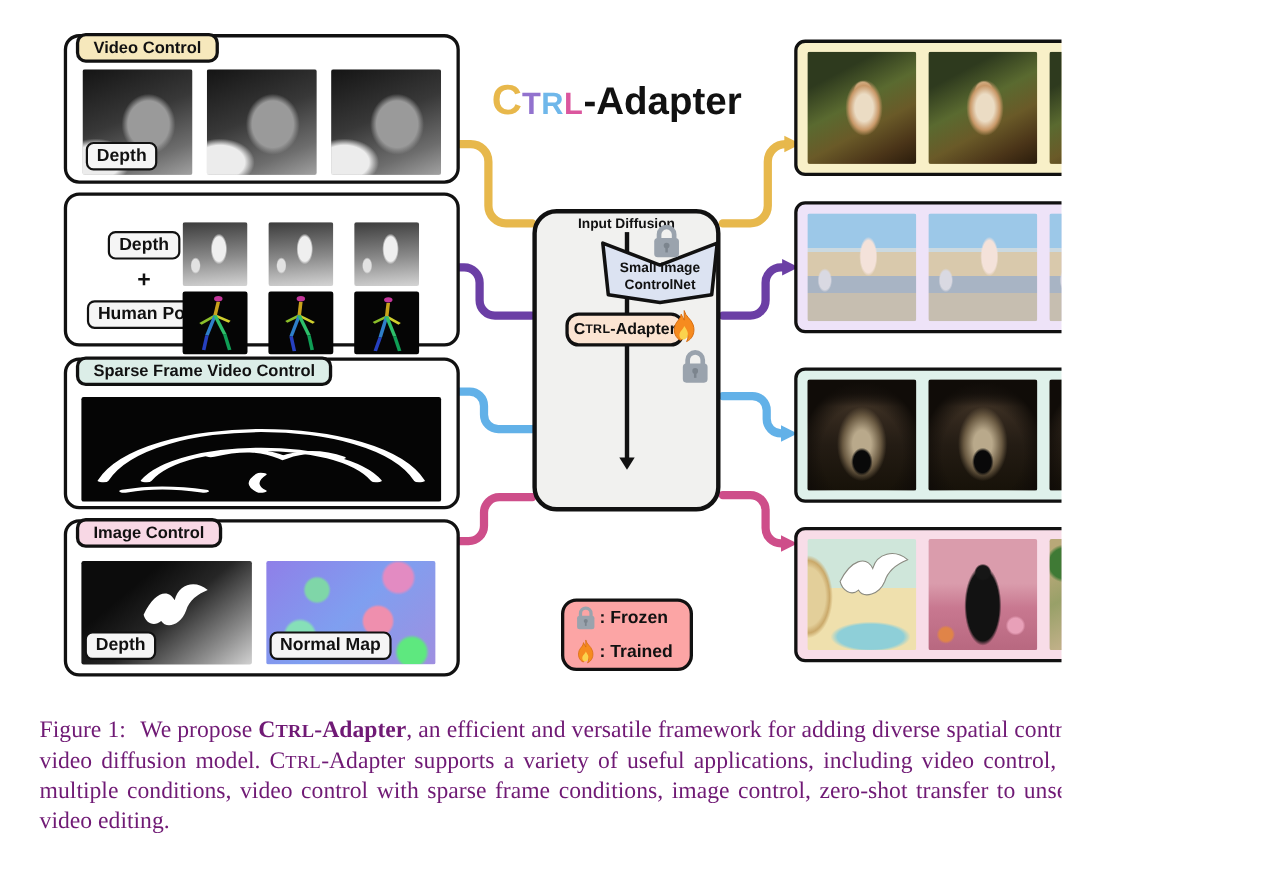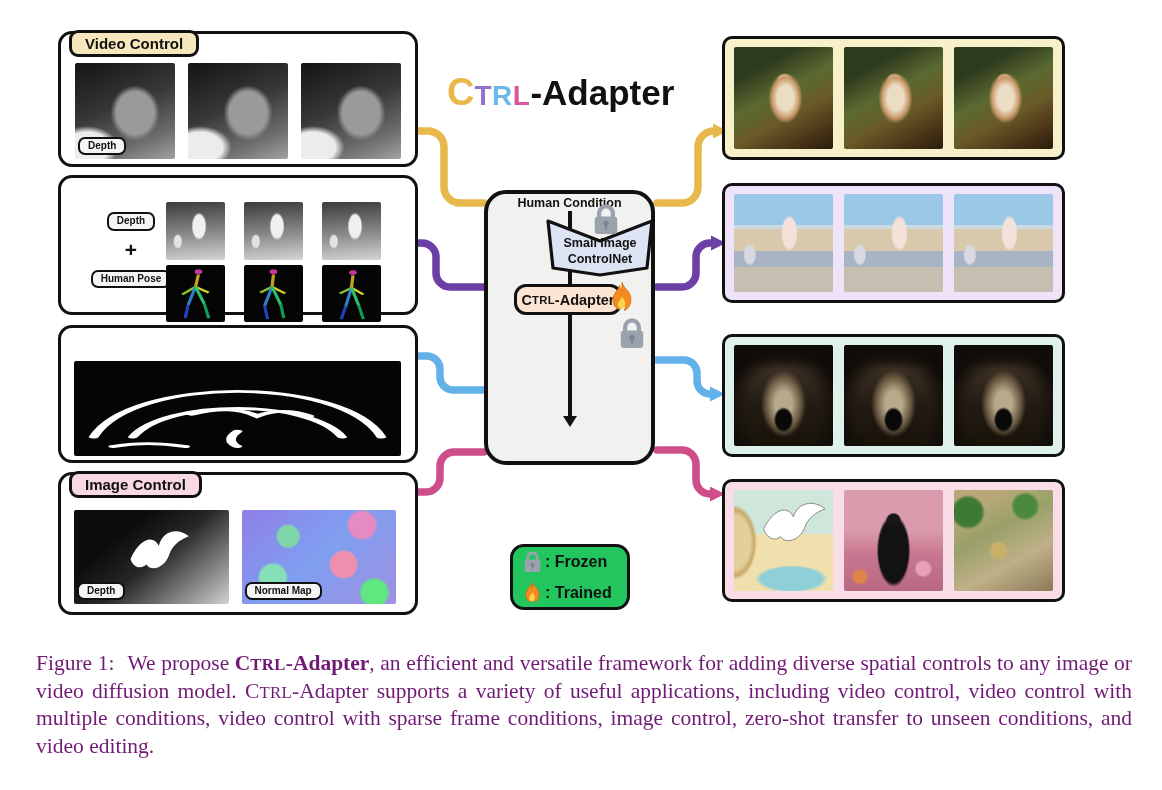--- a/index.html
+++ b/index.html
@@ -1,18 +1,18 @@
 <!DOCTYPE html>
 <html><head>
 <meta charset="utf-8">
 <style>
   * { margin:0; padding:0; box-sizing:border-box; }
   html,body { background:#fff; }
   .page {
-    position:relative; width:1162px; height:790px; background:#fff; overflow:hidden;
+    position:relative; width:965px; height:790px; background:#fff; overflow:hidden;
     font-family:"Liberation Sans", sans-serif; color:#111;
   }
   
   .arrows { position:absolute; left:0; top:0; z-index:1; }
   .arrows path.flow { fill:none; stroke-width:7.5; stroke-linecap:round; }
 
   
   .panel { position:absolute; left:58px; width:360px; background:#fff;
            border:3px solid #111; border-radius:14px; z-index:2; }
   .panel-tab { position:absolute; left:8px; top:-4px; padding:2px 13px; white-space:nowrap;
@@ -26,21 +26,21 @@
   .tab-sparse { background:#DCEEE8; }
   .tab-image  { background:#F8D8E5; }
 
   .imgrow { position:absolute; display:flex; gap:13px; }
   .imgrow .cell { position:relative; flex:1; border-radius:2px; overflow:hidden; }
   #panel1 .imgrow { left:14px; right:14px; top:29px; bottom:5px; }
   #panel3 .imgrow { left:13px; right:14px; top:33px; bottom:4px; }
   #panel4 .imgrow { left:13px; right:19px; top:35px; bottom:8px; }
 
   .badge { display:inline-block; background:#F5F5F5; border:2.5px solid #111; border-radius:7px;
-           padding:1px 8px; font-size:10px; font-weight:bold; line-height:1.25; white-space:nowrap; }
+           padding:1px 8px; font-size:16px; font-weight:bold; line-height:1.25; white-space:nowrap; }
   .badge.on-img { position:absolute; left:3px; bottom:4px; z-index:3; }
 
   
   .p2-left { position:absolute; left:18px; top:32px; width:104px; text-align:center; }
   .p2-plus { font-size:21px; font-weight:bold; margin:7px 0 6px; }
   .p2-grid { position:absolute; left:105px; top:24px; display:grid;
              grid-template-columns:repeat(3,59px); grid-template-rows:58px 57px; gap:5px 19px; }
   .p2-grid .cell { position:relative; border-radius:2px; overflow:hidden; }
 
   
@@ -128,21 +128,21 @@
   .sc { font-size:0.78em; letter-spacing:0.3px; }
   .icon-abs { position:absolute; z-index:4; }
   #lock1 { left:103px; top:9px;  width:30px; height:33px; }
   #lock2 { left:129px; top:123px; width:30px; height:33px; }
   #fire1 { left:121px; top:87px; width:26px; height:33px; }
   .dg-out { position:absolute; left:0; right:0; top:236px; text-align:center;
             font-size:12px; font-weight:bold; line-height:1.18; }
 
   
   .legend { position:absolute; left:510px; top:544px; width:120px; height:66px; z-index:2;
-            background:#22c55e; border:3.5px solid #111; border-radius:14px;
+            background:#fca5a5; border:3.5px solid #111; border-radius:14px;
             display:flex; flex-direction:column; justify-content:center; gap:7px; padding:4px 9px; }
   .legend .row { display:flex; align-items:center; gap:2px; font-size:16px; font-weight:bold; }
   .legend svg { width:21px; height:24px; flex:none; }
 
   
   .oframe { position:absolute; left:722px; width:343px; z-index:2;
             border:3.5px solid #111; border-radius:10px; padding:8px 9px;
             display:flex; gap:11px; }
   .oframe .cell { position:relative; flex:1; border-radius:2px; overflow:hidden; }
   #orow1 { top:36px;  height:124px; background:#F8F0C8; }
@@ -241,20 +241,21 @@
           <line x1="20" y1="24" x2="16" y2="44" stroke="#2E7FC9" stroke-width="2.2"></line>
           <line x1="16" y1="44" x2="13" y2="57" stroke="#2640C0" stroke-width="2.2"></line>
           <line x1="20" y1="24" x2="25" y2="43" stroke="#2EBF6A" stroke-width="2.2"></line>
           <line x1="25" y1="43" x2="28" y2="57" stroke="#0F9E55" stroke-width="2.2"></line>
         </svg>
       </div>
     </div>
   </div>
 
   <div class="panel" id="panel3">
+    <div class="panel-tab tab-sparse">Sparse Frame Video Control</div>
     <div class="imgrow">
       <div class="cell scribble">
         <svg class="fill" viewBox="0 0 100 100" preserveAspectRatio="none" style="transform:scaleX(-1)">
           <g fill="none" stroke="#fff" stroke-width="3" stroke-linecap="round">
             <path d="M6 80 C18 16 82 16 94 80"></path>
             <path d="M18 80 C28 40 72 40 82 80"></path>
             <path d="M28 58 q8 -10 16 0 q8 -12 20 -2"></path>
             <path d="M50 74 q4 9 0 16"></path>
             <path d="M66 90 q12 -6 22 0"></path>
           </g>
@@ -276,21 +277,21 @@
         <span class="badge on-img">Normal Map</span>
       </div>
     </div>
   </div>
 
   <div class="title">
     <span class="tc" style="color:#E8B84B">C</span><span class="ttrl" style="color:#9272CE">T</span><span class="ttrl" style="color:#6FB7EA">R</span><span class="ttrl" style="color:#DB569E">L</span><span class="trest">-Adapter</span>
   </div>
 
   <div class="diagram">
-    <div class="dg-input">Human Condition</div>
+    <div class="dg-input">Input Diffusion</div>
     <div class="dg-vline"></div>
     <div class="dg-ahead"></div>
 
     <div class="dg-shape" id="cnet">
       <svg viewBox="0 0 108 60" preserveAspectRatio="none">
         <polygon points="2,3 54,23 106,3 101,50 54,57 7,50" fill="#DCE3F2" stroke="#111" stroke-width="3.2" stroke-linejoin="round"></polygon>
       </svg>
       <div class="lbl">
         <div>Small Image</div>
         <div>ControlNet</div>

